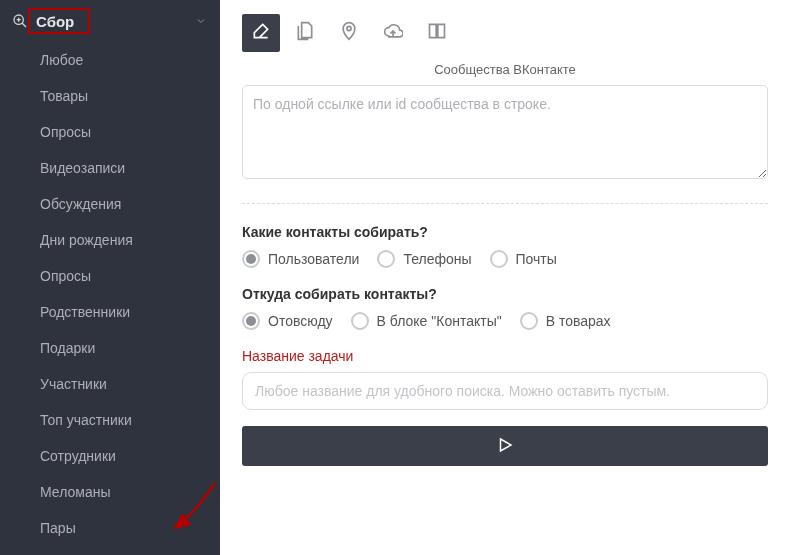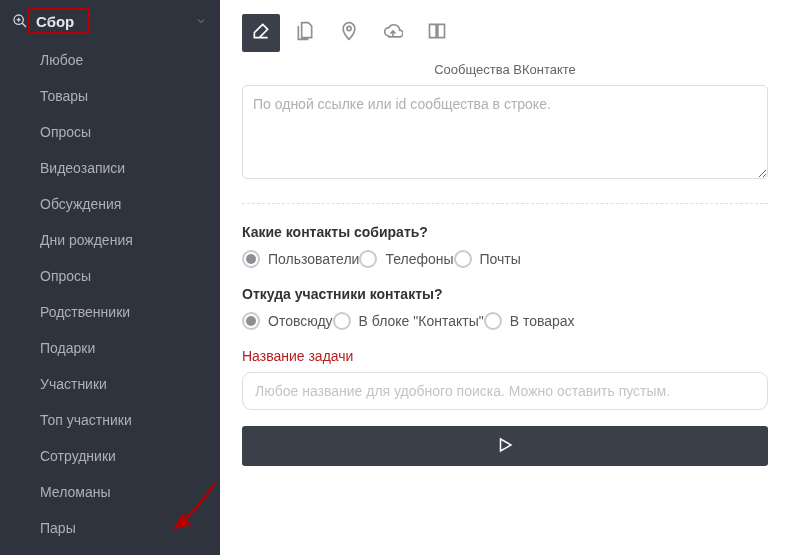--- a/index.html
+++ b/index.html
@@ -18,21 +18,21 @@
 .tabbar{display:flex;gap:6px;margin-bottom:10px}
 .tab{width:38px;height:38px;display:flex;align-items:center;justify-content:center;border-radius:2px;cursor:pointer}
 .tab.active{background:#3a3f49;color:#fff}
 .tab svg{stroke:#8c8f94}
 .tab.active svg{stroke:#fff}
 .section-label{text-align:center;font-size:13px;color:#636569;margin-bottom:8px}
 .ta{width:100%;height:94px;border:1px solid #dcdde0;border-radius:5px;padding:10px;font-size:14px;color:#0369a1;resize:vertical;font-family:inherit}
 .ta::placeholder{color:#aeb0b5}
 .dashed{border:none;border-top:1px dashed #dcdde0;margin:20px 0}
 .q{font-size:14px;color:#333;font-weight:bold;margin-bottom:10px}
-.radios{display:flex;margin-bottom:18px}
+.radios{display:flex;gap:18px;margin-bottom:18px}
 .radio{display:flex;align-items:center;gap:8px;font-size:14px;color:#555;cursor:pointer}
 .rdot{width:18px;height:18px;border-radius:50%;border:2px solid #c9cacd;position:relative;flex-shrink:0}
 .rdot.sel::after{content:"";position:absolute;left:2px;top:2px;width:10px;height:10px;border-radius:50%;background:#8c8f94}
 .field-label{font-size:14px;color:#b91c1c;margin-bottom:8px;margin-top:6px}
 .tinput{width:100%;height:38px;border:1px solid #dcdde0;border-radius:9px;padding:0 12px;font-size:14px}
 .tinput::placeholder{color:#c2c4c8}
 .runbtn{width:100%;height:40px;background:#3a3f49;border:none;border-radius:3px;margin-top:16px;display:flex;align-items:center;justify-content:center;cursor:pointer}
 .runbtn svg{stroke:#fff}
 </style>
 </head>
@@ -128,21 +128,21 @@
     <label class="radio">
         <span class="rdot"></span>
         <span>Телефоны</span>
       </label>
     <label class="radio">
         <span class="rdot"></span>
         <span>Почты</span>
       </label>
   </div>
 
-  <div class="q">Откуда участники контакты?</div>
+  <div class="q">Откуда собирать контакты?</div>
   <div class="radios">
     <label class="radio">
         <span class="rdot sel"></span>
         <span>Отовсюду</span>
       </label>
     <label class="radio">
         <span class="rdot"></span>
         <span>В блоке "Контакты"</span>
       </label>
     <label class="radio">

